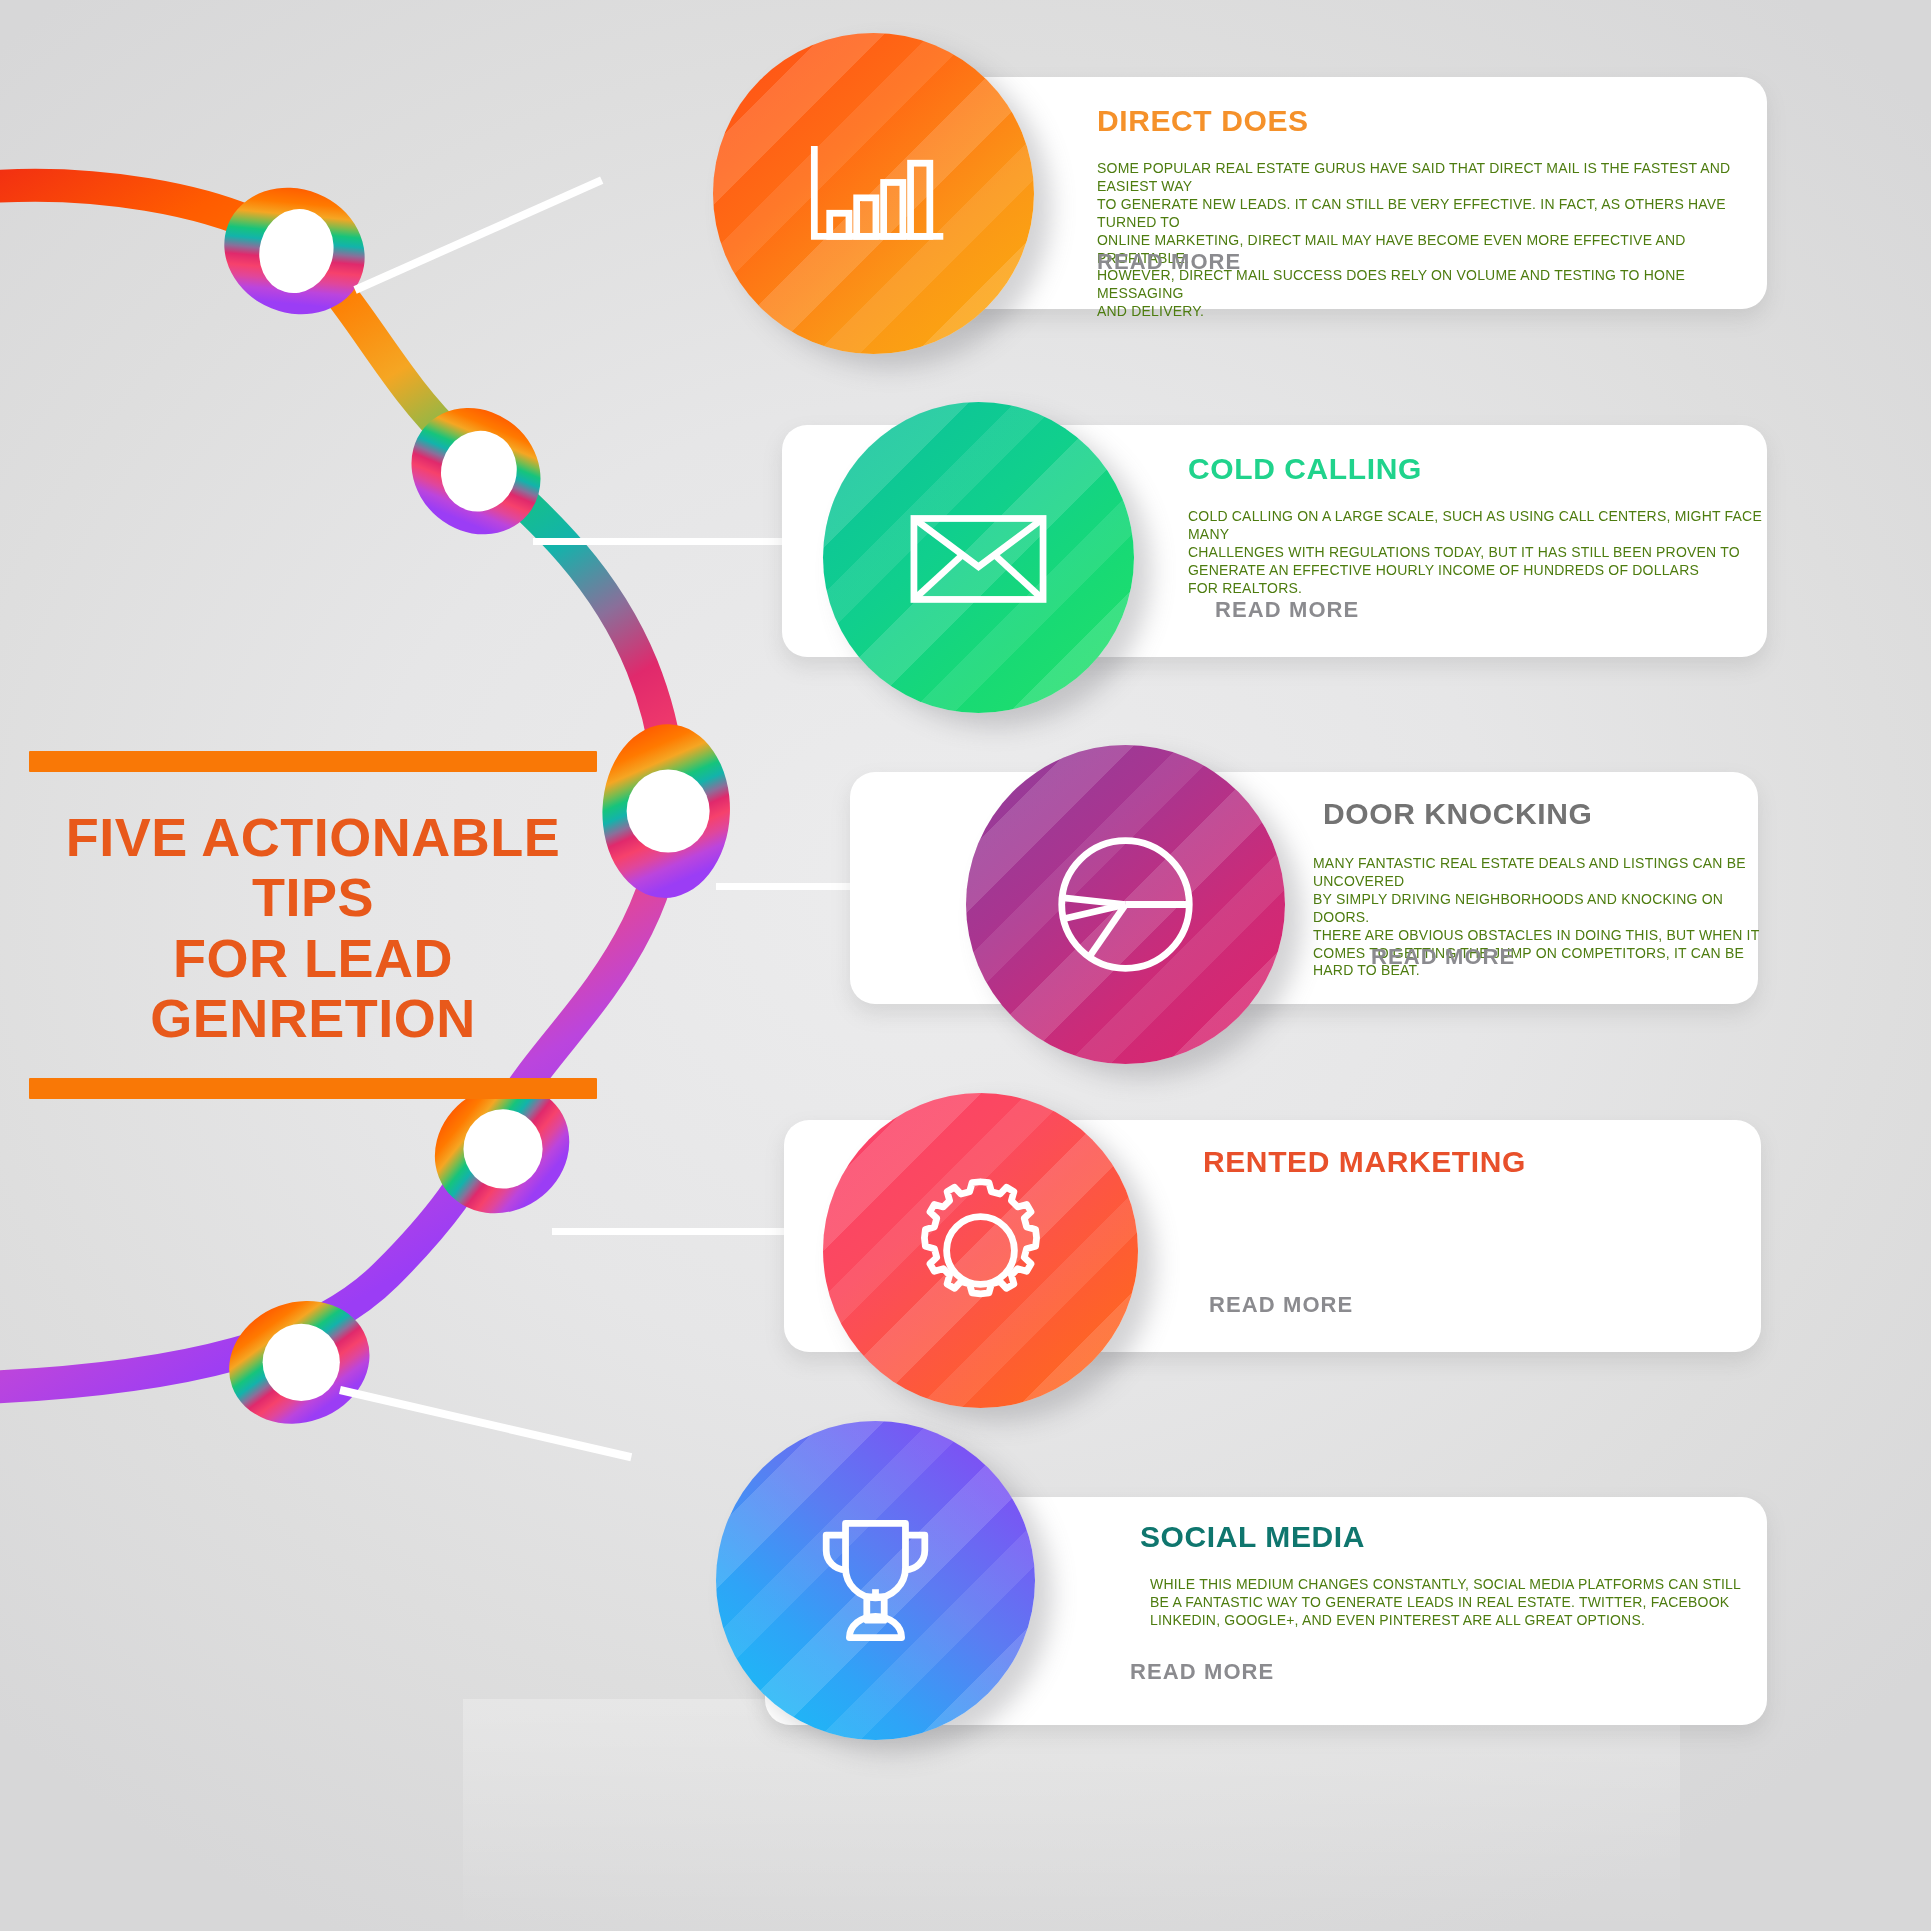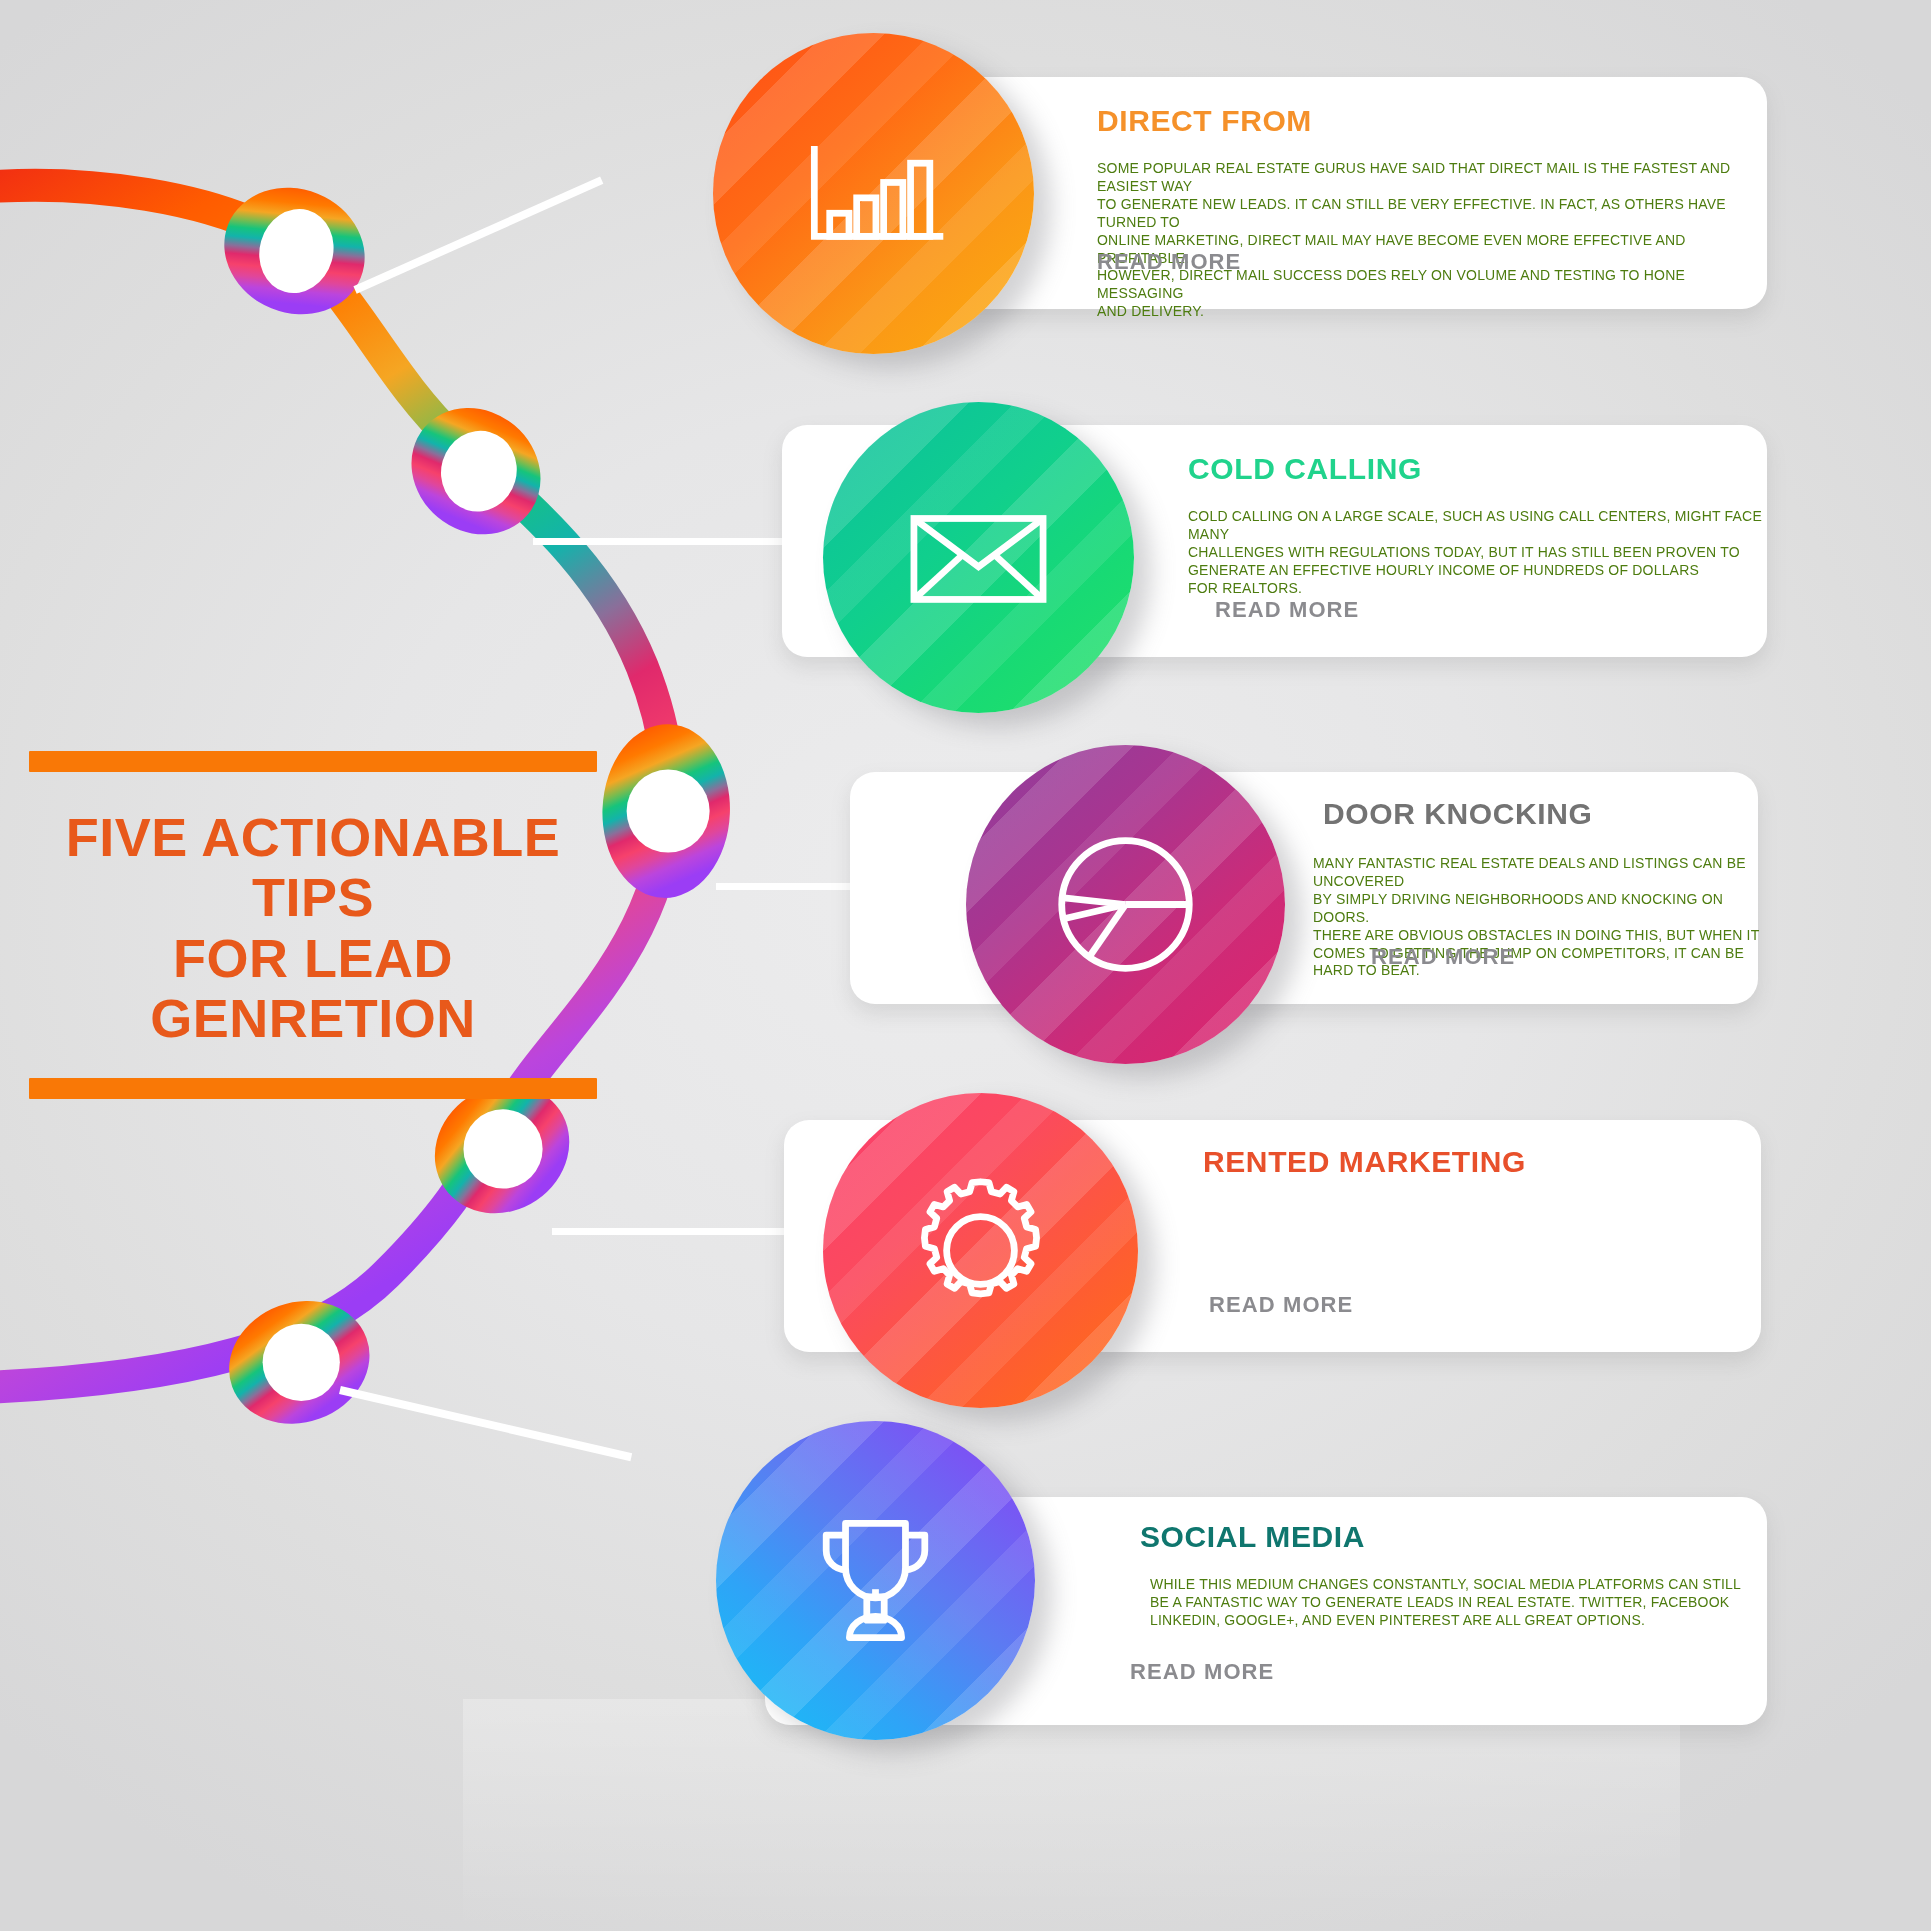--- a/index.html
+++ b/index.html
@@ -152,21 +152,21 @@
   </svg>
 
   <div class="connector diag" style="left:355px;top:286px;width:270px;transform:rotate(-24deg);"></div>
   <div class="connector" style="left:533px;top:538px;width:290px;"></div>
   <div class="connector" style="left:716px;top:883px;width:261px;"></div>
   <div class="connector" style="left:552px;top:1228px;width:280px;"></div>
   <div class="connector diag" style="left:340px;top:1386px;width:299px;transform:rotate(13deg);"></div>
 
   <div class="card" style="left:778px;top:77px;width:989px;height:232px;">
     <div class="card-inner">
-      <div class="card-title" style="left:319px;top:27px;color:#f5912a;">DIRECT FROM</div>
+      <div class="card-title" style="left:319px;top:27px;color:#f5912a;">DIRECT DOES</div>
       <div class="card-body" style="left:319px;top:83px;width:676px;">SOME POPULAR REAL ESTATE GURUS HAVE SAID THAT DIRECT MAIL IS THE FASTEST AND EASIEST WAY
 TO GENERATE NEW LEADS. IT CAN STILL BE VERY EFFECTIVE. IN FACT, AS OTHERS HAVE TURNED TO
 ONLINE MARKETING, DIRECT MAIL MAY HAVE BECOME EVEN MORE EFFECTIVE AND PROFITABLE.
 HOWEVER, DIRECT MAIL SUCCESS DOES RELY ON VOLUME AND TESTING TO HONE MESSAGING
 AND DELIVERY.</div>
       <div class="read-more" style="left:319px;top:172px;">READ MORE</div>
     </div>
   </div>
 
   <div class="bubble" style="left:713px;top:33px;width:321px;height:321px;

